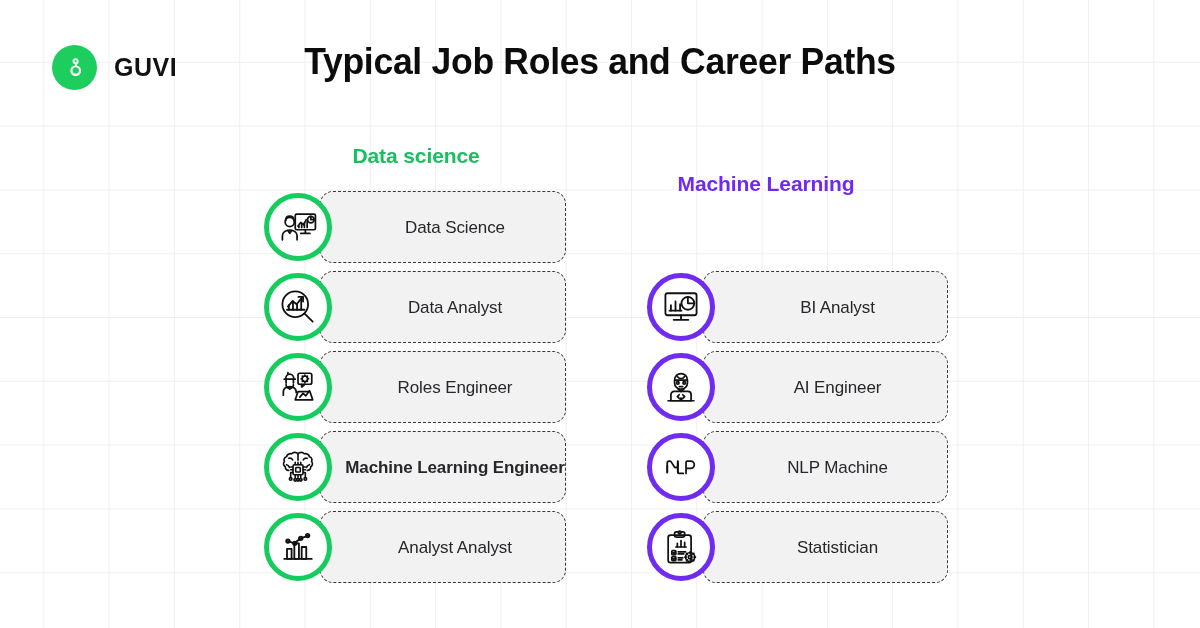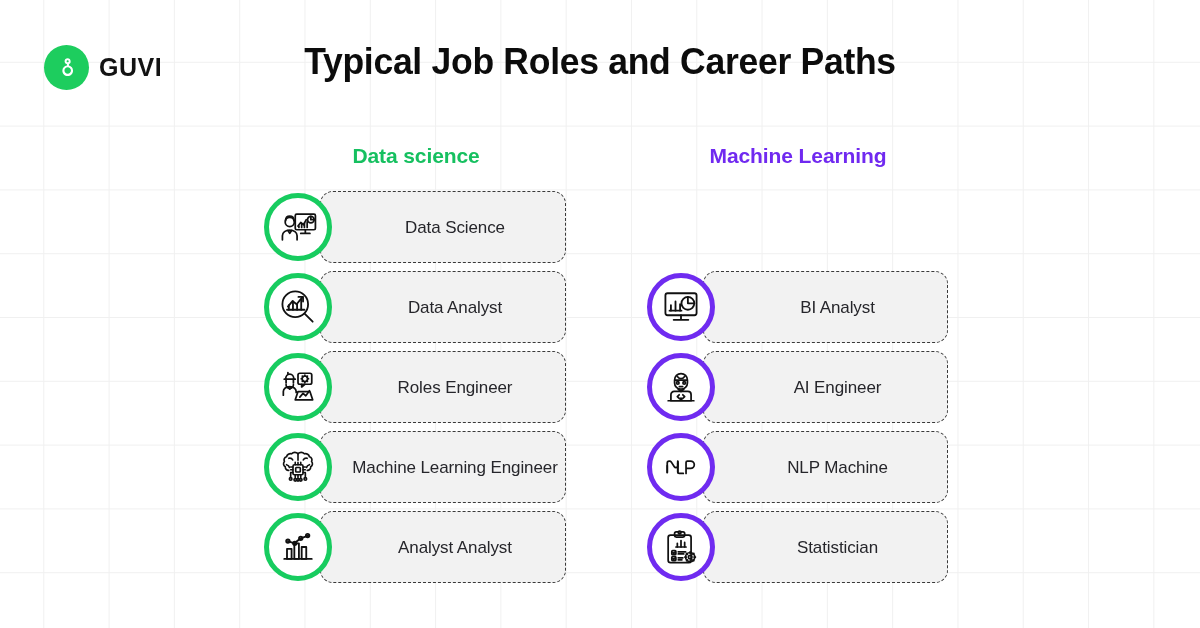--- a/index.html
+++ b/index.html
@@ -22,25 +22,25 @@
       linear-gradient(to right, #f0f0f0 1px, transparent 1px),
       linear-gradient(to bottom, #f0f0f0 1px, transparent 1px);
     background-size: 65.3px 63.8px;
     background-position: -22px -2px;
     overflow: hidden;
   }
 
   
   .brand {
     position: absolute;
-    left: 44px;
+    left: 52px;
     top: 45px;
     display: flex;
     align-items: center;
-    gap: 10px;
+    gap: 17px;
     text-align: center;
   }
   .brand-mark {
     width: 45px;
     height: 45px;
     border-radius: 50%;
     background: #1DCD5E;
     display: flex;
     align-items: center;
     justify-content: center;
@@ -77,24 +77,25 @@
     letter-spacing: -0.1px;
     white-space: nowrap;
   }
   .col-head.ds {
     left: 266px;
     width: 300px;
     text-align: center;
     color: #16C060;
   }
   .col-head.ml {
-    left: 648px;
+    left: 616px;
     width: 300px;
     text-align: center;
     color: #7029F0;
+    margin-top: 28px;
   }
 
   
   .row {
     position: absolute;
     height: 72px;
   }
   .row.ds { left: 264px; width: 302px; }
   .row.ml { left: 647px; width: 301px; }
 
@@ -212,21 +213,21 @@
         <path d="M31.5 11v1M31.5 18v1M27.5 15h1M34.5 15h1M28.7 12.2l.7.7M33.6 17.1l.7.7M34.3 12.2l-.7.7M29.4 17.1l-.7.7"></path>
         <path d="M21 38h19l-3-9H24z"></path>
         <path d="M26 35l3.5-4 3 2.5 4-5.5"></path>
       </svg>
     </div>
     <div class="card">
       <span class="card-label">Roles Engineer</span>
     </div>
   </div>
 
-  <div class="row ds" style="top:431px;">
+  <div class="row ds" style="top:431px;font-weight:bold;">
     <div class="badge green">
       <svg width="44" height="44" viewBox="0 0 48 48" fill="none" stroke="#111" stroke-width="1.8" stroke-linecap="round" stroke-linejoin="round">
         <path d="M24 9.5c-2-2-5.2-1.9-6.9.1-2.6-.8-5.2.8-5.6 3.3-2.3.6-3.4 3.1-2.3 5.1-1.6 1.8-1.2 4.5.9 5.7-.3 2.3 1.6 4.2 3.8 4"></path>
         <path d="M24 9.5c2-2 5.2-1.9 6.9.1 2.6-.8 5.2.8 5.6 3.3 2.3.6 3.4 3.1 2.3 5.1 1.6 1.8 1.2 4.5-.9 5.7.3 2.3-1.6 4.2-3.8 4"></path>
         <path d="M24 9.5v7"></path>
         <path d="M14 14.5c1.8-.4 3.4.3 4.2 1.8M34 14.5c-1.8-.4-3.4.3-4.2 1.8"></path>
         <path d="M11.5 21.5c1.6.4 2.8 1.5 3.2 3M36.5 21.5c-1.6.4-2.8 1.5-3.2 3"></path>
         <rect x="18.5" y="21.5" width="11" height="11" rx="1.6"></rect>
         <rect x="21.5" y="24.5" width="5" height="5" rx="0.8"></rect>
         <path d="M21 21.5v-2.5M24 21.5v-2.5M27 21.5v-2.5"></path>

